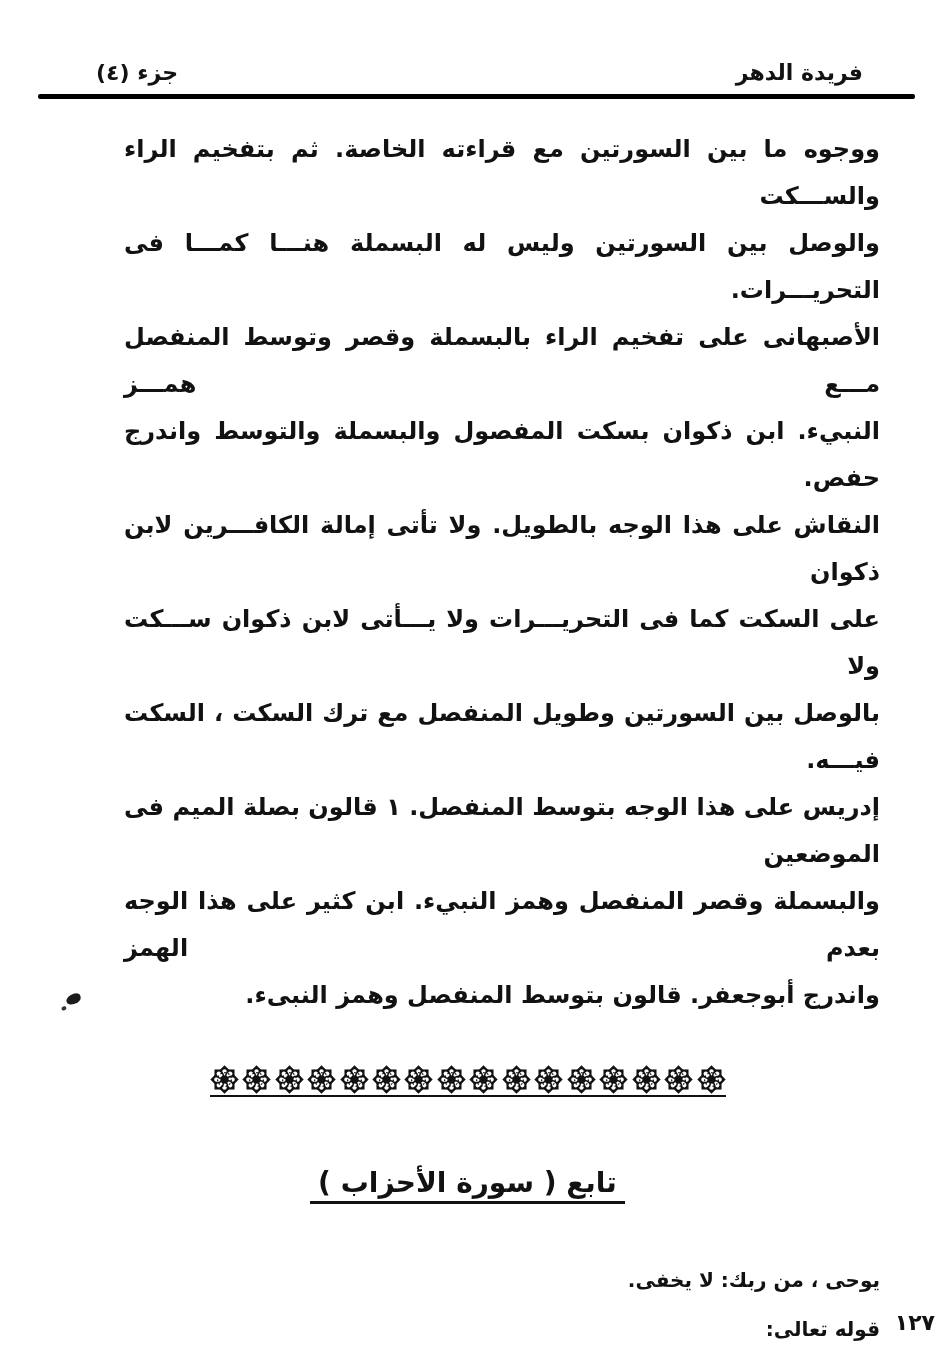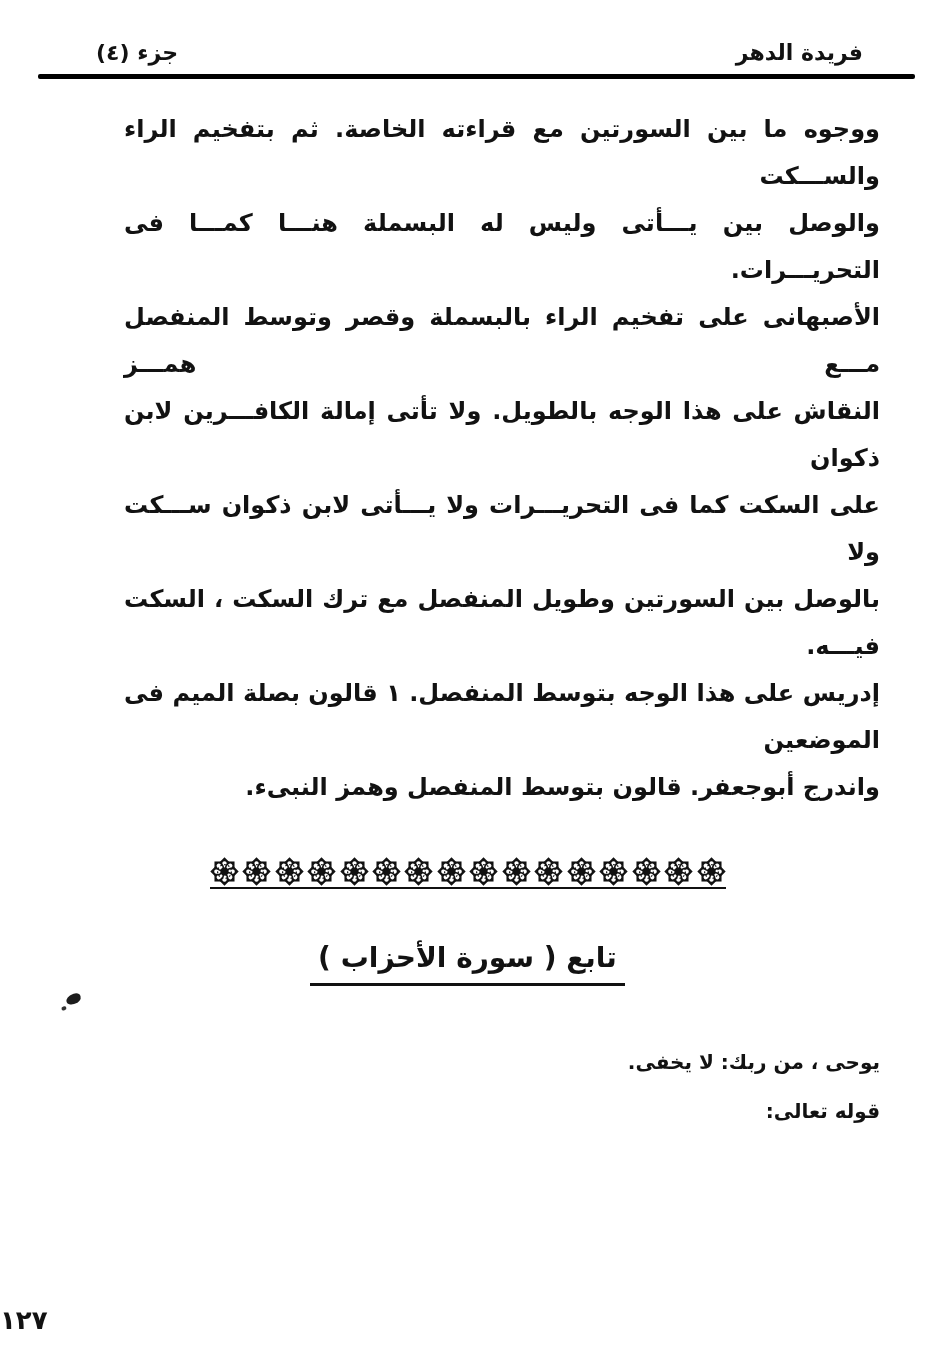--- a/index.html
+++ b/index.html
@@ -13,21 +13,21 @@
     font-weight:bold;
     direction:rtl;
     overflow:hidden;
     box-sizing:border-box;
   }
   
   .hdr{
     display:flex;justify-content:space-between;align-items:flex-end;
     padding:40px 72px 0 96px;
   }
-  .hdr .title{font-size:22px;letter-spacing:0px;}
+  .hdr .title{font-size:22px;letter-spacing:0px;margin-top:20px;}
   .hdr .juz{font-size:22px;}
   .rule{
     border-top:5px solid #000;
     margin:9px 20px 0 38px;
     border-radius:2px;
   }
   
   .body-text{
     padding:27px 55px 0 85px;
   }
@@ -43,32 +43,32 @@
     width:516px;
     margin:46px auto 0;
     display:flex;justify-content:space-between;align-items:flex-end;
     border-bottom:2px solid #111;
     padding-bottom:1px;
   }
   .rosette{width:29px;height:29px;display:block;}
   
   .sec-title{
     display:table;
-    margin:52px auto 0;
+    margin:69px auto 0;
     font-size:28px;
-    padding:0 8px 9px;
+    padding:0 8px 2px;
     border-bottom:3px solid #111;
   }
   
   .preverse{padding:0 55px 0 85px;font-size:20px;line-height:49px;text-align:right;}
   .preverse.first{margin-top:52px;}
   
   .pageno{
     position:absolute;left:0;right:0;bottom:22px;
-    text-align:left;font-size:26px;letter-spacing:6px;
+    text-align:right;font-size:22px;letter-spacing:6px;
   }
   
   .speck{
     position:absolute;left:66px;top:994px;
     width:15px;height:10px;background:#1c1c1c;
     border-radius:60% 40% 55% 45%;
     transform:rotate(-18deg);
   }
   .speck::after{
     content:"";position:absolute;left:-7px;top:9px;
@@ -100,26 +100,28 @@
 
   <header class="hdr">
     <span class="title">فريدة الدهر</span>
     <span class="juz">جزء (٤)</span>
   </header>
 
   <div class="rule"></div>
 
   <div class="body-text">
     <div class="line just">ووجوه ما بين السورتين مع قراءته الخاصة. ثم بتفخيم الراء والســـكت</div>
-    <div class="line just">والوصل بين يـــأتى وليس له البسملة هنـــا كمـــا فى التحريـــرات.</div>
+    <div class="line just">والوصل بين السورتين وليس له البسملة هنـــا كمـــا فى التحريـــرات.</div>
     <div class="line just">الأصبهانى على تفخيم الراء بالبسملة وقصر وتوسط المنفصل مـــع همـــز</div>
+    <div class="line just">النبيء. ابن ذكوان بسكت المفصول والبسملة والتوسط واندرج حفص.</div>
     <div class="line just">النقاش على هذا الوجه بالطويل. ولا تأتى إمالة الكافـــرين لابن ذكوان</div>
     <div class="line just">على السكت كما فى التحريـــرات ولا يـــأتى لابن ذكوان ســـكت ولا</div>
     <div class="line just">بالوصل بين السورتين وطويل المنفصل مع ترك السكت ، السكت فيـــه.</div>
     <div class="line just">إدريس على هذا الوجه بتوسط المنفصل. ١ قالون بصلة الميم فى الموضعين</div>
+    <div class="line just">والبسملة وقصر المنفصل وهمز النبيء. ابن كثير على هذا الوجه بعدم الهمز</div>
     <div class="line end">واندرج أبوجعفر. قالون بتوسط المنفصل وهمز النبىء.</div>
   </div>
 
   <div class="ornaments">
       <svg viewBox="0 0 24 24" class="rosette">
         <use href="#rosette"></use>
       </svg>
       <svg viewBox="0 0 24 24" class="rosette">
         <use href="#rosette"></use>
       </svg>

